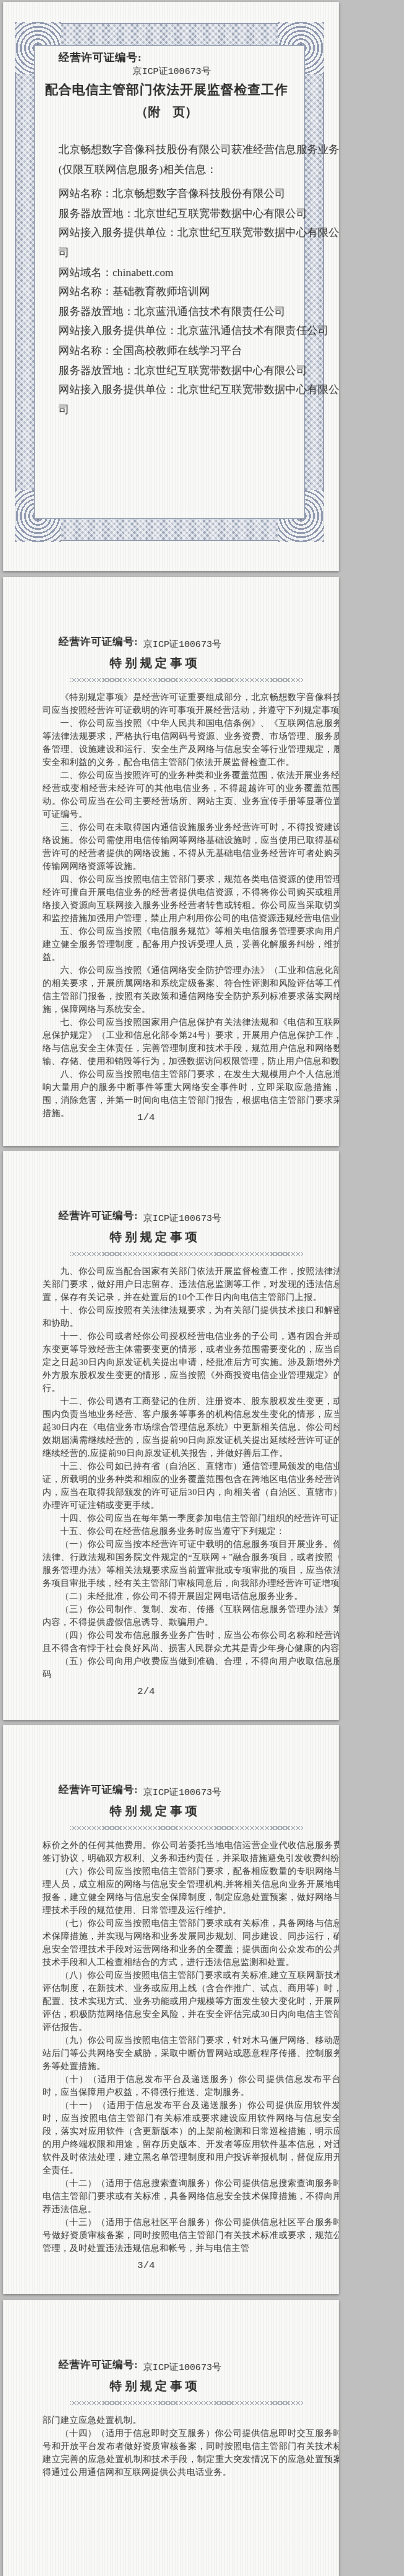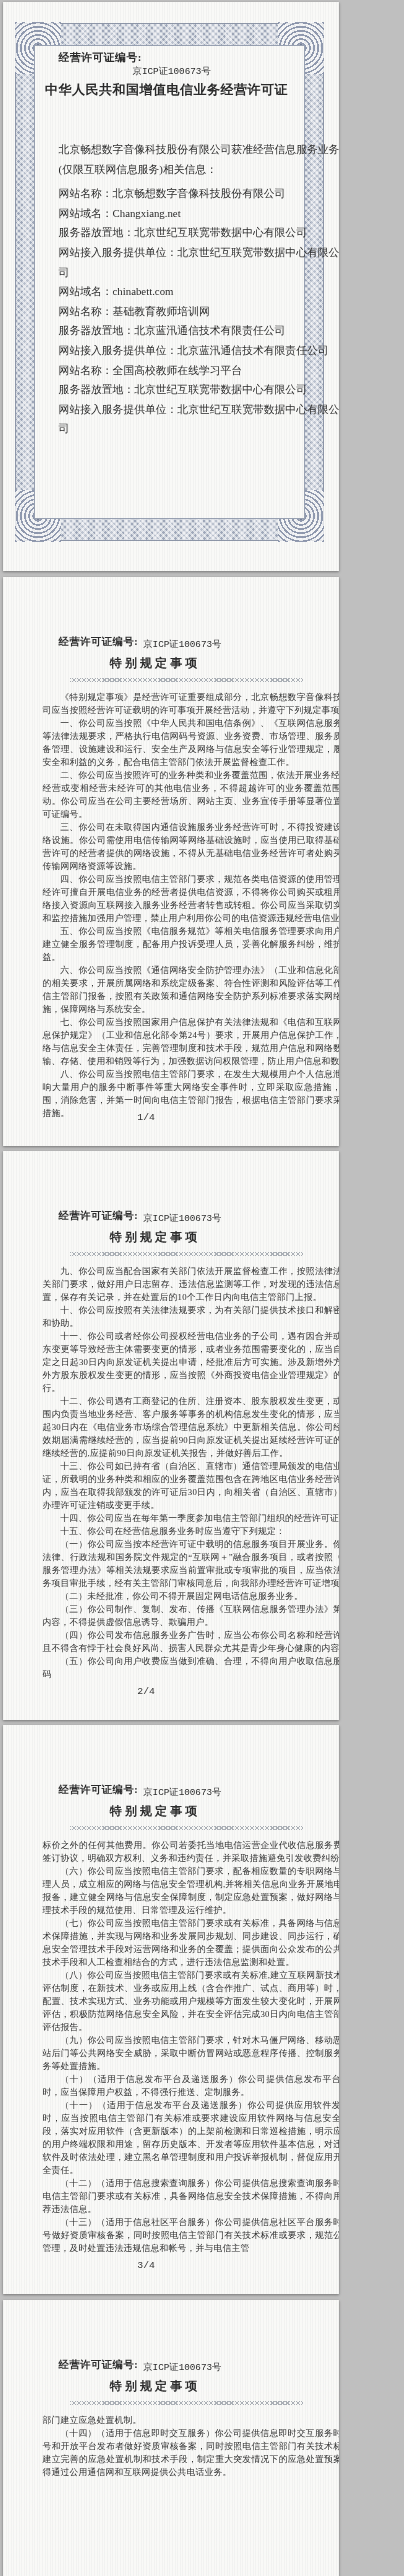--- a/index.html
+++ b/index.html
@@ -80,26 +80,26 @@
   <div class="frame">
     <div class="corner tl"></div>
     <div class="corner tr"></div>
     <div class="corner bl"></div>
     <div class="corner br"></div>
     <div class="frame-inner"></div>
   </div>
   <div class="cert-content">
     <span class="cert-no-label">经营许可证编号:</span>
     <span class="cert-no-value">京ICP证100673号</span>
-    <div class="cert-title">中华人民共和国增值电信业务经营许可证</div>
+    <div class="cert-title">配合电信主管部门依法开展监督检查工作</div>
+    <div class="cert-subtitle">（附　页）</div>
     <div class="cert-body">
       <p style="margin-bottom:5px;">北京畅想数字音像科技股份有限公司获准经营信息服务业务(仅限互联网信息服务)相关信息：</p>
 
       <div class="entry"><span>网站名称：</span><span>北京畅想数字音像科技股份有限公司</span></div>
-      <div class="entry"><span>网站域名：</span><span>Changxiang.net</span></div>
       <div class="entry"><span>服务器放置地：</span><span>北京世纪互联宽带数据中心有限公司</span></div>
       <div class="entry"><span>网站接入服务提供单位：</span><span>北京世纪互联宽带数据中心有限公司</span></div>
 
       <div class="entry"><span>网站域名：</span><span>chinabett.com</span></div>
       <div class="entry"><span>网站名称：</span><span>基础教育教师培训网</span></div>
       <div class="entry"><span>服务器放置地：</span><span>北京蓝汛通信技术有限责任公司</span></div>
       <div class="entry"><span>网站接入服务提供单位：</span><span>北京蓝汛通信技术有限责任公司</span></div>
 
       <div class="entry"><span>网站名称：</span><span>全国高校教师在线学习平台</span></div>
       <div class="entry"><span>服务器放置地：</span><span>北京世纪互联宽带数据中心有限公司</span></div>

